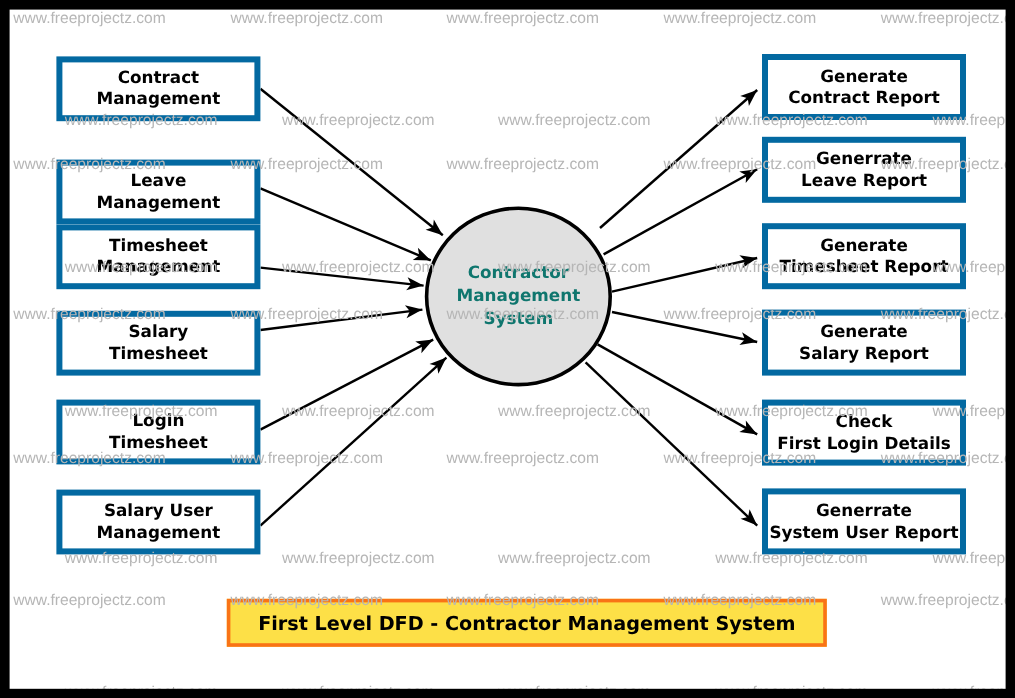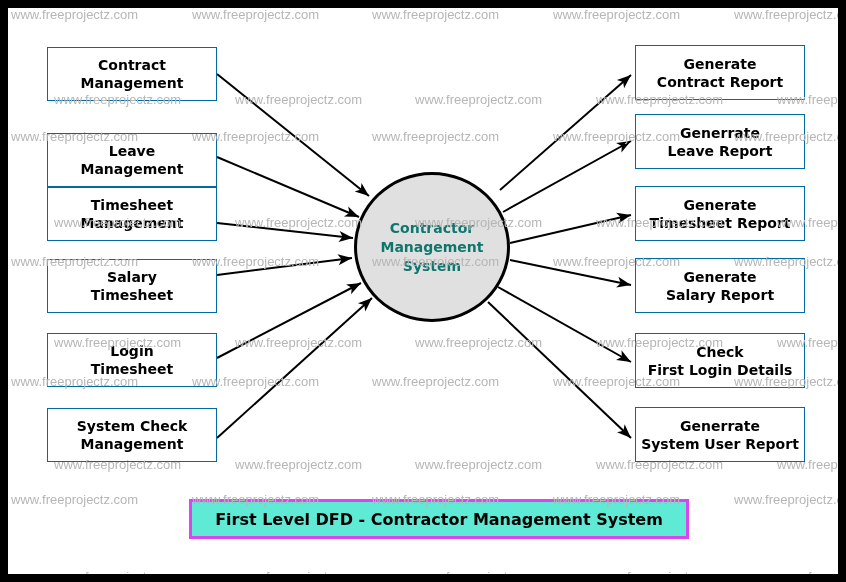--- a/index.html
+++ b/index.html
@@ -3,38 +3,38 @@
 <meta charset="utf-8">
 <style>
   html,body { margin:0; padding:0; background:#fff; }
   .canvas {
     position:relative; width:846px; height:582px; background:#ffffff;
     overflow:hidden; font-family:"DejaVu Sans","Liberation Sans",sans-serif;
   }
   .arrows { position:absolute; left:0; top:0; z-index:1; }
   .node {
     position:absolute; box-sizing:border-box; width:170px;
-    border:1px solid #0369a1; background:#fff; color:#000;
+    border:5px solid #0369a1; background:#fff; color:#000;
     display:flex; align-items:center; justify-content:center; text-align:center;
     font-weight:bold; font-size:14px; line-height:18px; white-space:pre-line;
     z-index:2;
   }
   .node.left  { left:47px;  height:54px; }
   .node.right { left:635px; height:55px; }
   .circle {
     position:absolute; left:354px; top:172px; width:156px; height:150px;
     box-sizing:border-box; border:3px solid #000; border-radius:50%;
     background:#e0e0e0; color:#0f766e;
     display:flex; align-items:center; justify-content:center; text-align:center;
     font-weight:bold; font-size:14px; line-height:19px; white-space:pre-line;
     z-index:2;
   }
   .caption {
     position:absolute; left:189px; top:499px; width:500px; height:40px;
-    box-sizing:border-box; border:3px solid #d946ef; background:#5eead4; color:#000;
+    box-sizing:border-box; border:3px solid #f97316; background:#fde047; color:#000;
     display:flex; align-items:center; justify-content:center; text-align:center;
     font-weight:bold; font-size:16px; z-index:2;
   }
   .wm {
     position:absolute; z-index:10; color:#b6b6b6;
     font-family:"Liberation Sans","DejaVu Sans",sans-serif;
     font-size:13px; line-height:14px; white-space:nowrap; pointer-events:none;
   }
   .frame {
     position:absolute; left:0; top:0; width:846px; height:582px;
@@ -71,21 +71,21 @@
   <div class="node left" style="top:47px">Contract
 Management</div>
   <div class="node left" style="top:133px">Leave
 Management</div>
   <div class="node left" style="top:187px">Timesheet
 Management</div>
   <div class="node left" style="top:259px">Salary
 Timesheet</div>
   <div class="node left" style="top:333px">Login
 Timesheet</div>
-  <div class="node left" style="top:408px">System Check
+  <div class="node left" style="top:408px">Salary User
 Management</div>
 
   <div class="node right" style="top:45px">Generate
 Contract Report</div>
   <div class="node right" style="top:114px">Generrate
 Leave Report</div>
   <div class="node right" style="top:186px">Generate
 Timesheet Report</div>
   <div class="node right" style="top:258px">Generate
 Salary Report</div>

